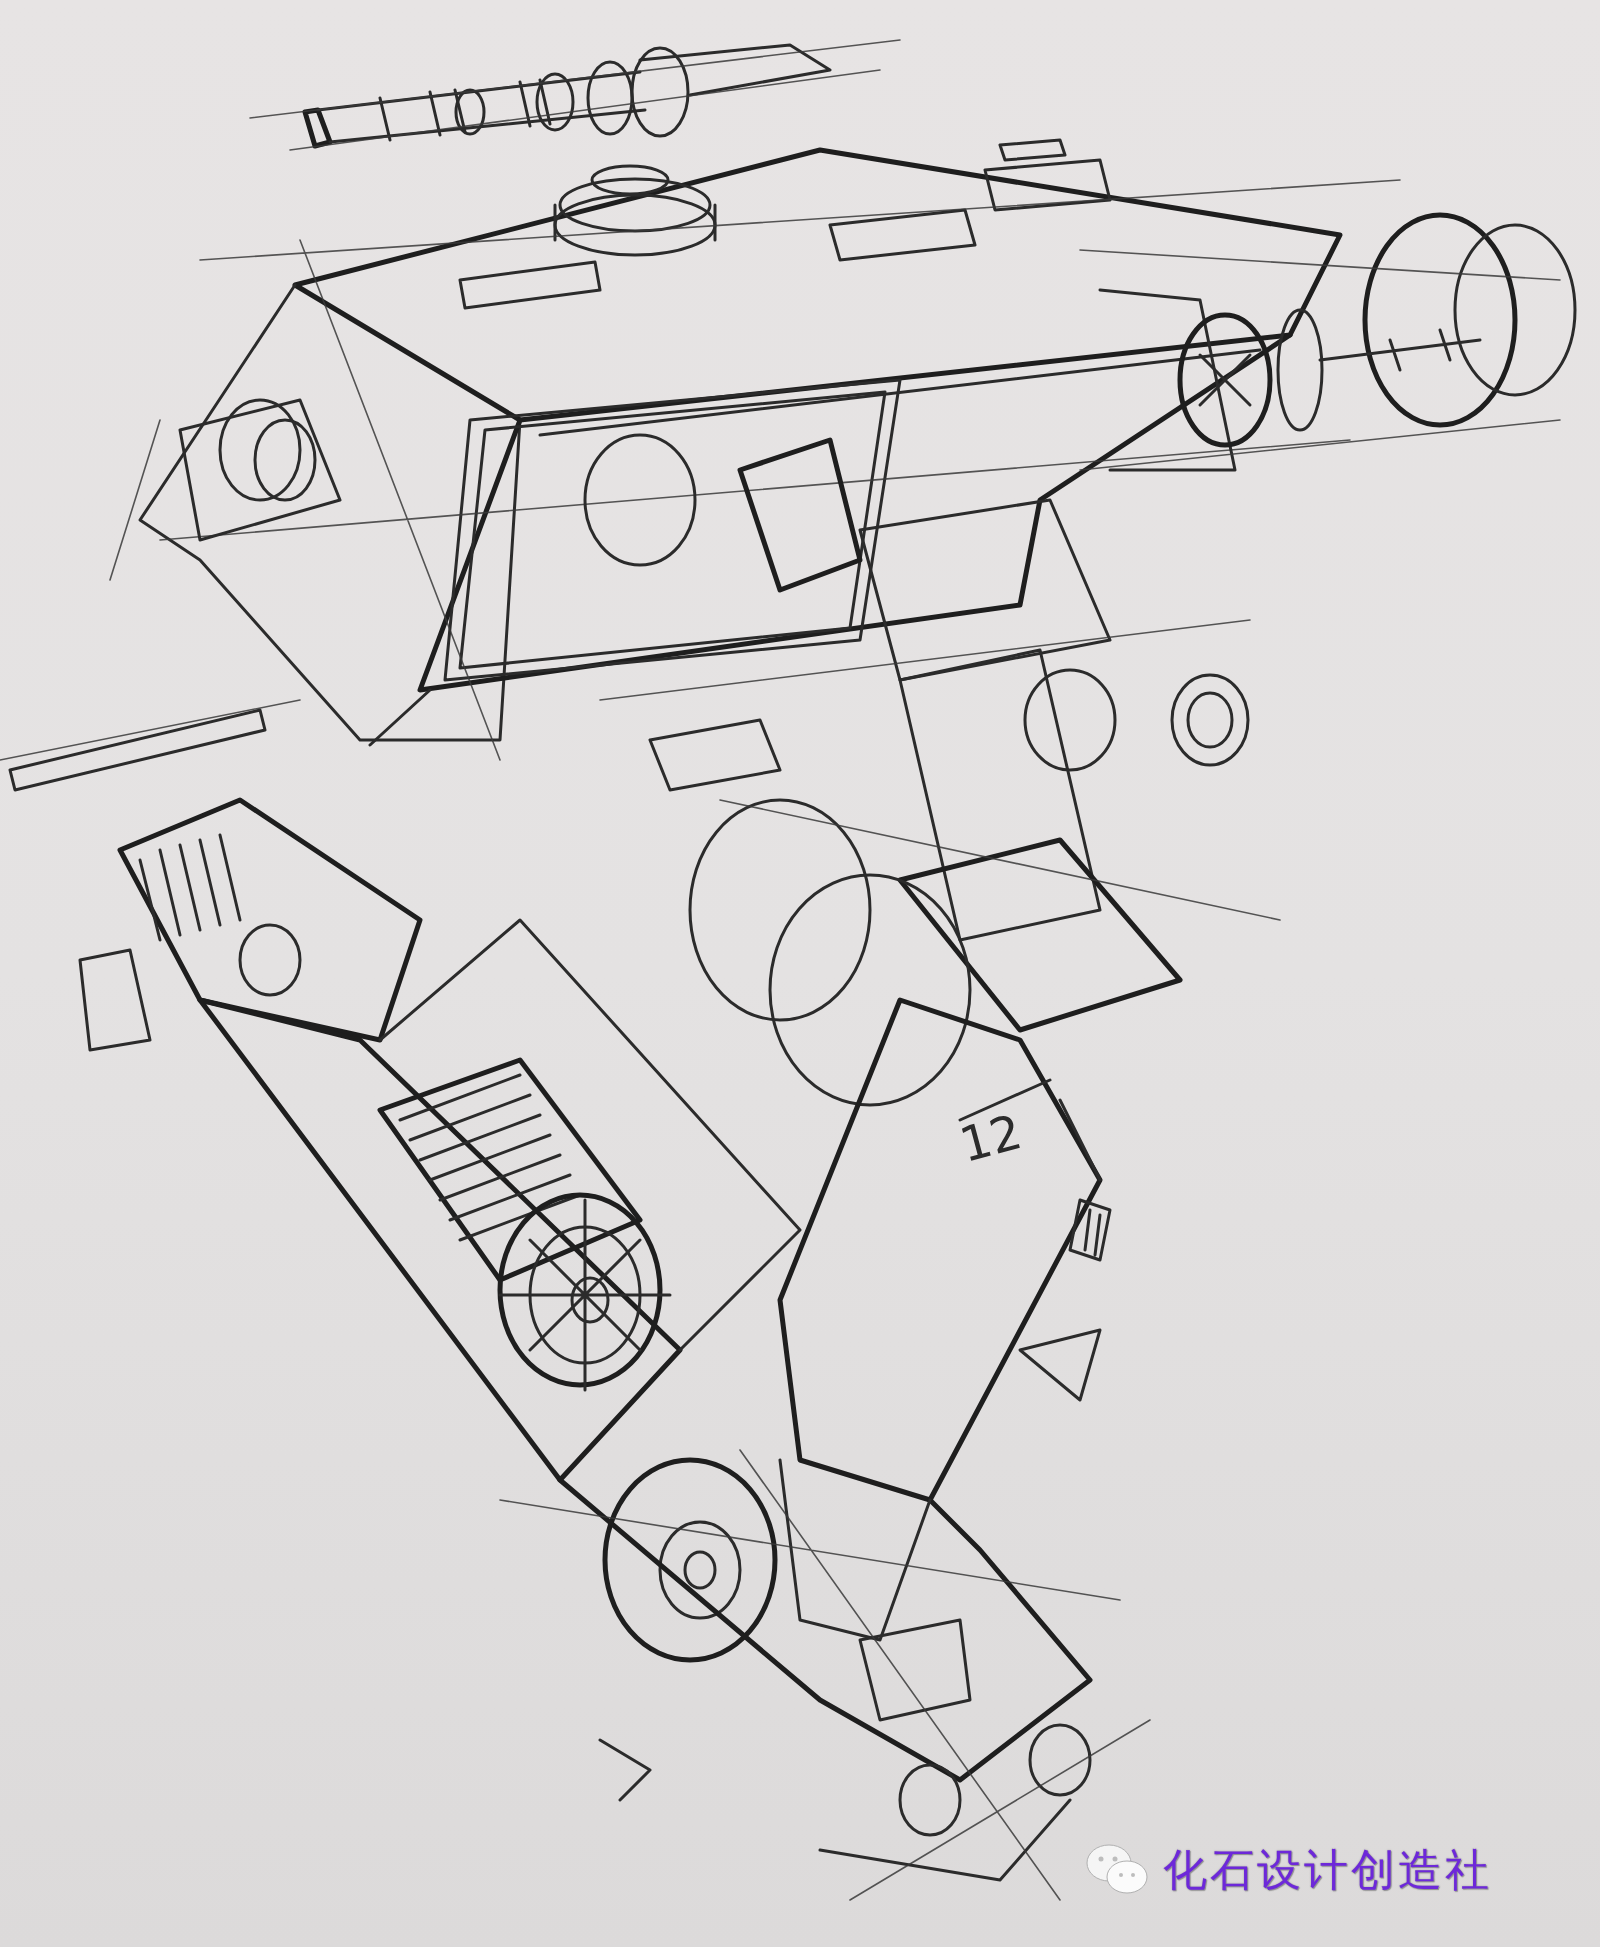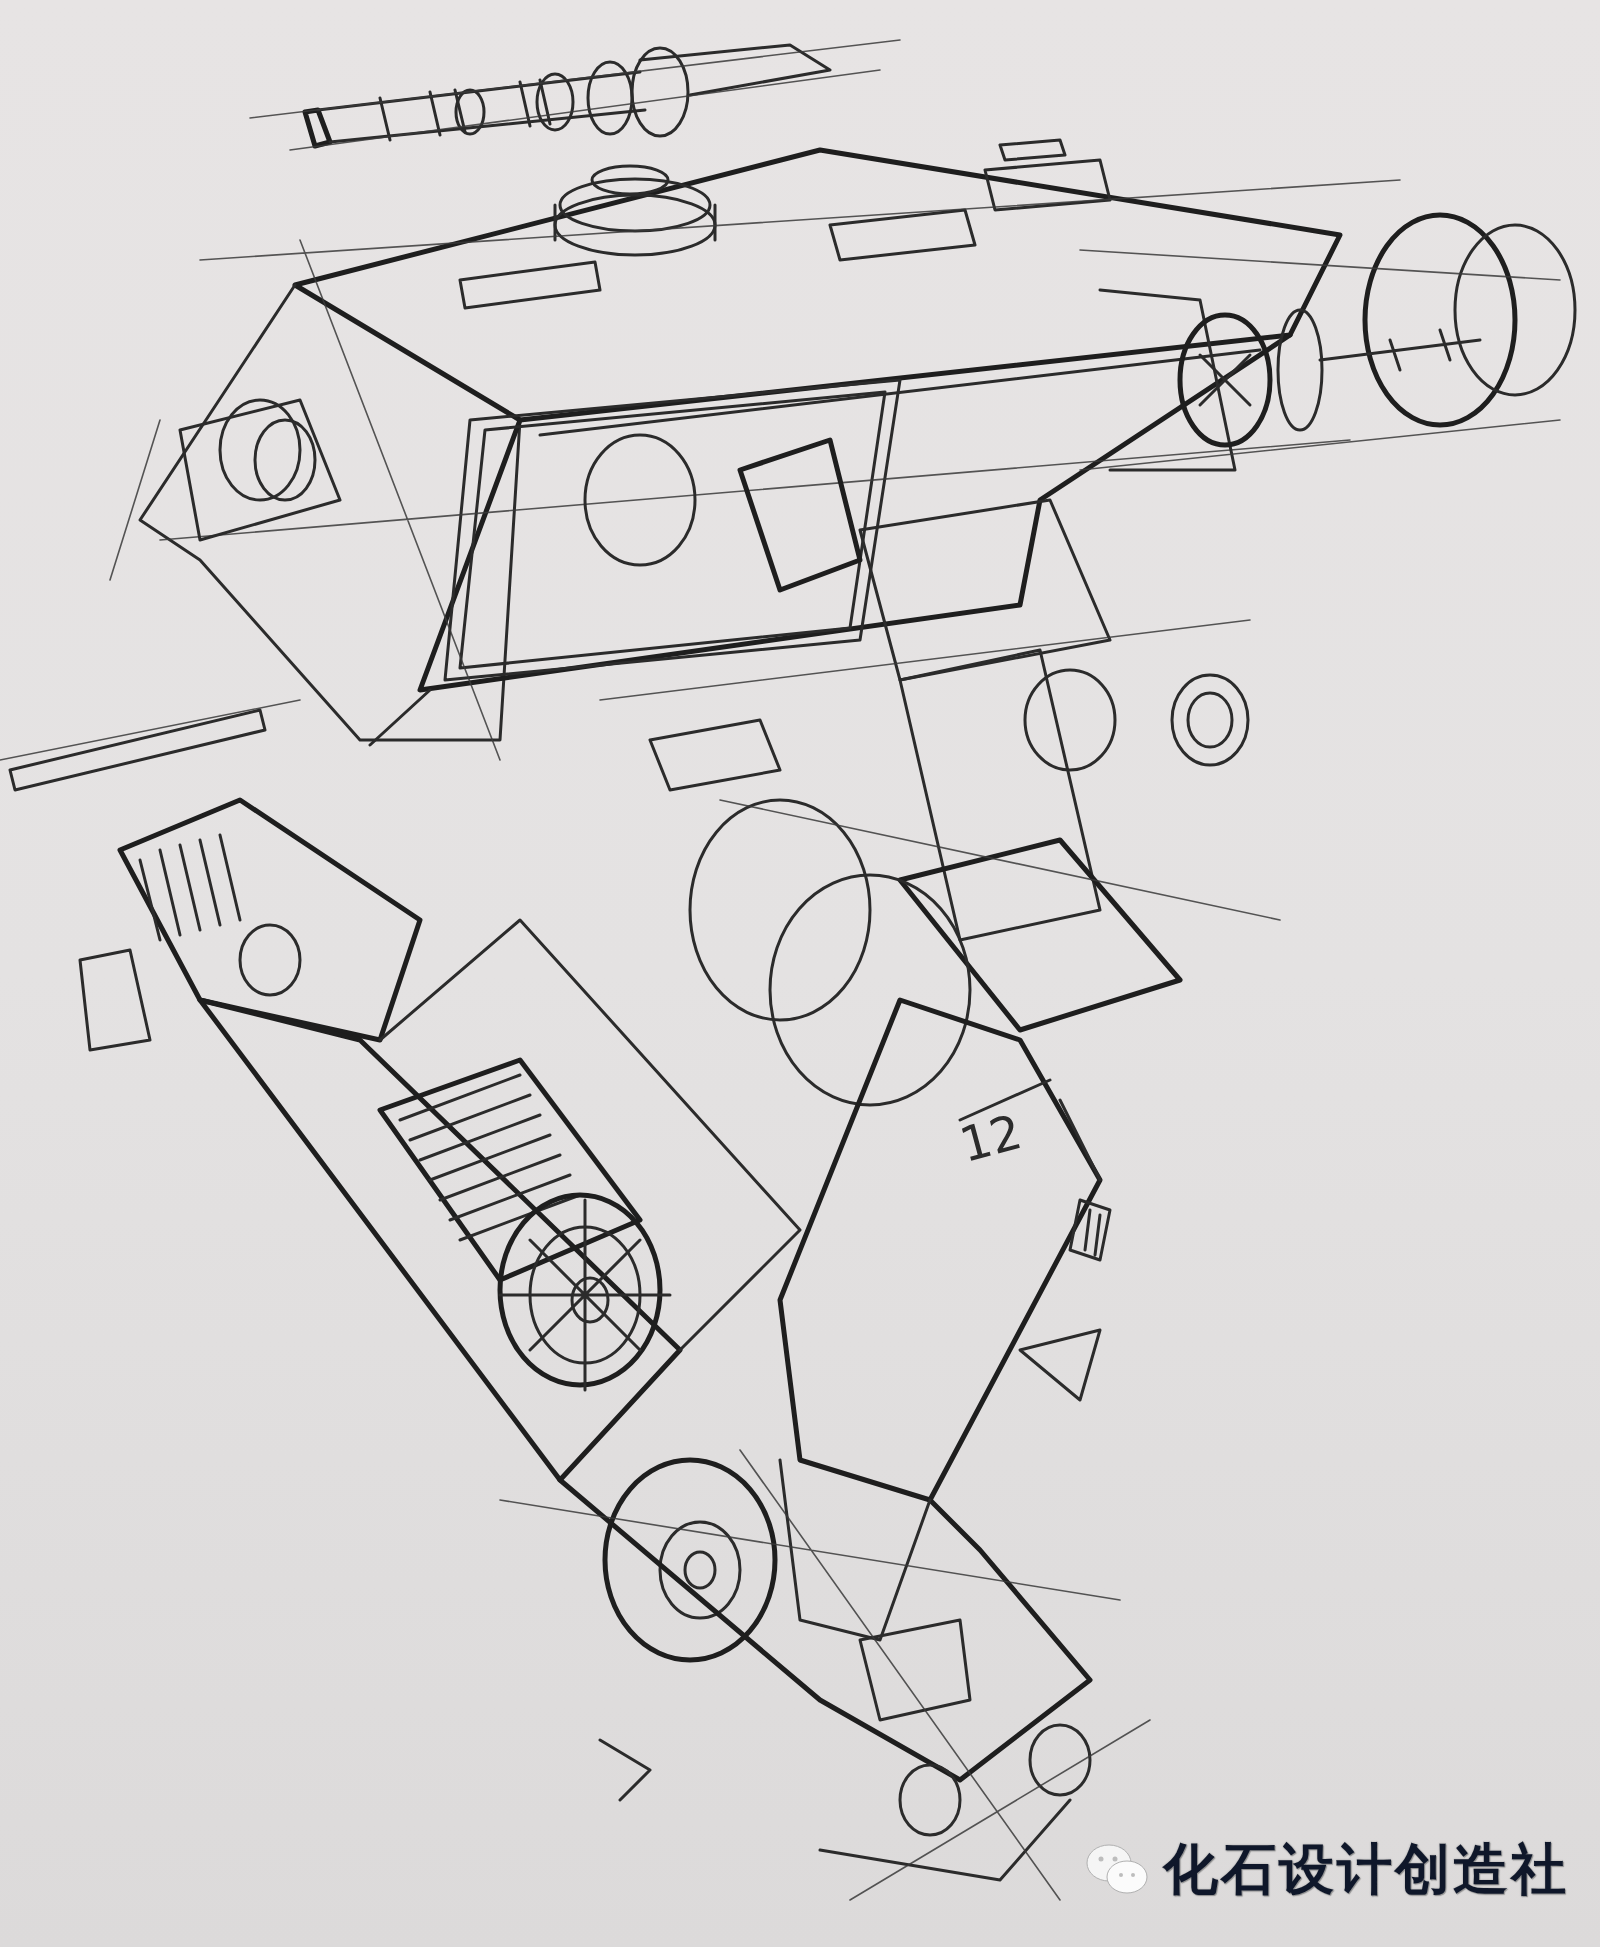--- a/index.html
+++ b/index.html
@@ -12,23 +12,22 @@
   #sketch { position: absolute; left: 0; top: 0; width: 1600px; height: 1947px; }
   #sketch .l { fill: none; stroke: #2b2b2b; stroke-width: 3; stroke-linecap: round; stroke-linejoin: round; }
   #sketch .t { fill: none; stroke: #3a3a3a; stroke-width: 1.6; stroke-linecap: round; opacity: .85; }
   #sketch .h { fill: none; stroke: #1e1e1e; stroke-width: 5; stroke-linecap: round; stroke-linejoin: round; }
   .watermark {
     position: absolute; left: 1085px; top: 1838px; height: 64px;
     display: flex; align-items: center; gap: 14px;
   }
   .wm-icon { width: 64px; height: 54px; position: relative; }
   .wm-text {
-    color: #0f172a; font-size: 55px; letter-spacing: 3px;
+    color: #6d28d9; font-size: 44px; letter-spacing: 3px;
     text-shadow: 0 0 2px #9a9a9a, 1px 1px 1px #8a8a8a;
-    font-weight: bold;
   }
 </style>
 </head>
 <body>
 
 <svg id="sketch" viewBox="0 0 1600 1947" xmlns="http://www.w3.org/2000/svg">
 
   <g>
     <path class="h" d="M305 112 L318 110 L330 142 L315 146 Z"></path>
     <path class="l" d="M318 110 L640 72 M330 142 L645 110"></path>

